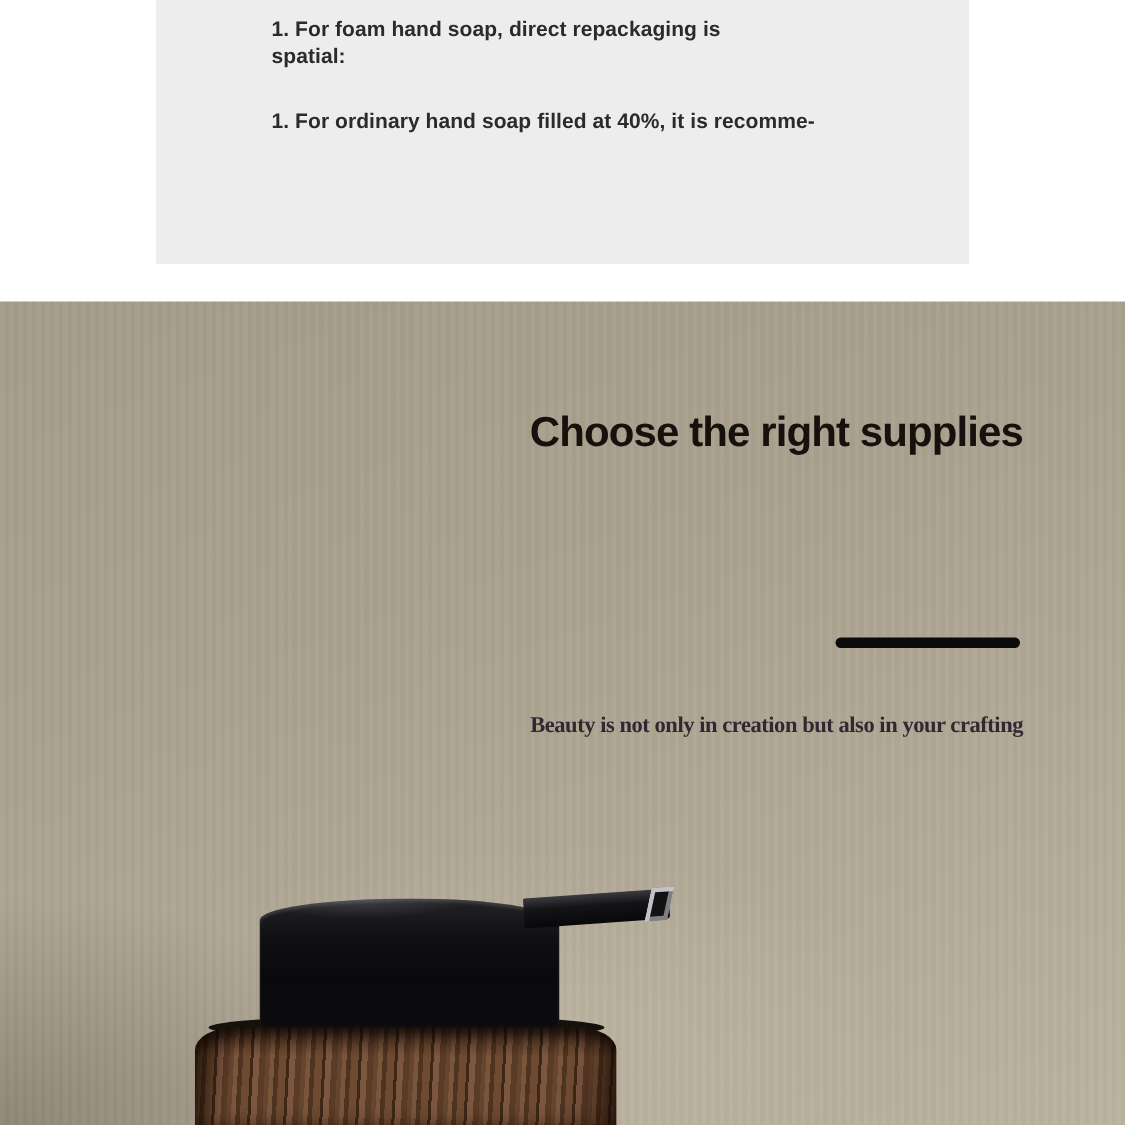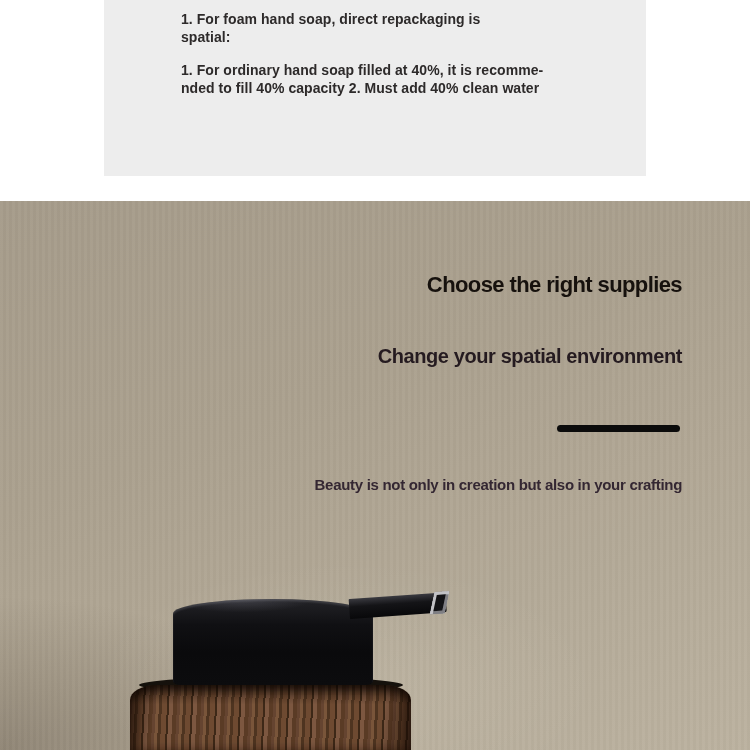--- a/index.html
+++ b/index.html
@@ -28,53 +28,53 @@
     position:absolute;left:104px;top:0;width:542px;height:176px;
     background:var(--card-background);
   }
   .info-card .para{
     position:relative;
     margin:0;padding:0 0 0 77px;
     font-size:14px;line-height:18.4px;font-weight:700;
     color:var(--body-text);letter-spacing:0.05px;
   }
   .info-card .para-1{padding-top:10px;}
-  .info-card .para-2{margin-top:14px;}
+  .info-card .para-2{margin-top:24px;}
 
   
   .hero{
     position:absolute;left:0;top:201px;width:750px;height:549px;overflow:hidden;
     background:
       radial-gradient(60% 40% at 0% 100%, rgba(66,56,44,0.30), rgba(66,56,44,0) 70%),
       radial-gradient(45% 30% at 46% 88%, rgba(255,246,230,0.10), rgba(255,246,230,0) 75%),
       linear-gradient(160deg, var(--hero-top) 0%, #aba18f 38%, #b3a997 68%, var(--hero-bottom) 100%);
   }
   .hero::before{
     content:"";position:absolute;inset:0;pointer-events:none;
     background:repeating-linear-gradient(90deg,
       rgba(255,255,255,0.018) 0 3px, rgba(0,0,0,0.018) 3px 6px);
   }
   .hero-h1{
     position:absolute;top:71px;right:68px;margin:0;
-    font-size:22px;font-weight:700;letter-spacing:-0.6px;
+    font-size:28px;font-weight:700;letter-spacing:-0.6px;
     color:var(--heading-primary);white-space:nowrap;
   }
   .hero-h2{
     position:absolute;top:144px;right:68px;margin:0;
     font-size:20px;font-weight:700;letter-spacing:-0.4px;
     color:var(--heading-secondary);white-space:nowrap;
   }
   .divider{
     position:absolute;top:224px;right:70px;width:123px;height:7px;
     border-radius:3.5px;background:var(--divider);
   }
   .tagline{
     position:absolute;top:275px;right:68px;margin:0;
     font-size:15px;font-weight:700;letter-spacing:-0.3px;
-    color:var(--tagline-text);white-space:nowrap;
+    color:var(--tagline-text);white-space:nowrap;font-family:Liberation Serif, serif;
   }
 
   
   .product{position:absolute;inset:0;}
   .neck-ring{
     position:absolute;left:139px;top:476px;width:264px;height:16px;
     border-radius:50%;background:#15110c;z-index:1;
   }
   .wood-body{
     position:absolute;left:130px;top:484px;width:281px;height:65px;
@@ -126,28 +126,26 @@
 <div class="page">
 
   <section class="instructions">
     <div class="info-card">
       <p class="para para-1">
         <span style="display:block">1. For foam hand soap, direct repackaging is</span>
         <span style="display:block">spatial:</span>
       </p>
       <p class="para para-2">
         <span style="display:block">1. For ordinary hand soap filled at 40%, it is recomme-</span>
-        <span style="display:block">nded to fill 40% capacity 2. Must add 40% clean water</span>
       </p>
     </div>
   </section>
 
   <section class="hero">
     <h1 class="hero-h1">Choose the right supplies</h1>
-    <h2 class="hero-h2">Change your spatial environment</h2>
     <div class="divider"></div>
     <p class="tagline">Beauty is not only in creation but also in your crafting</p>
 
     <div class="product">
       <div class="neck-ring"></div>
       <div class="wood-body"></div>
       <div class="pump-cap"></div>
       <div class="pump-spout">
         <div class="spout-tip"></div>
       </div>

